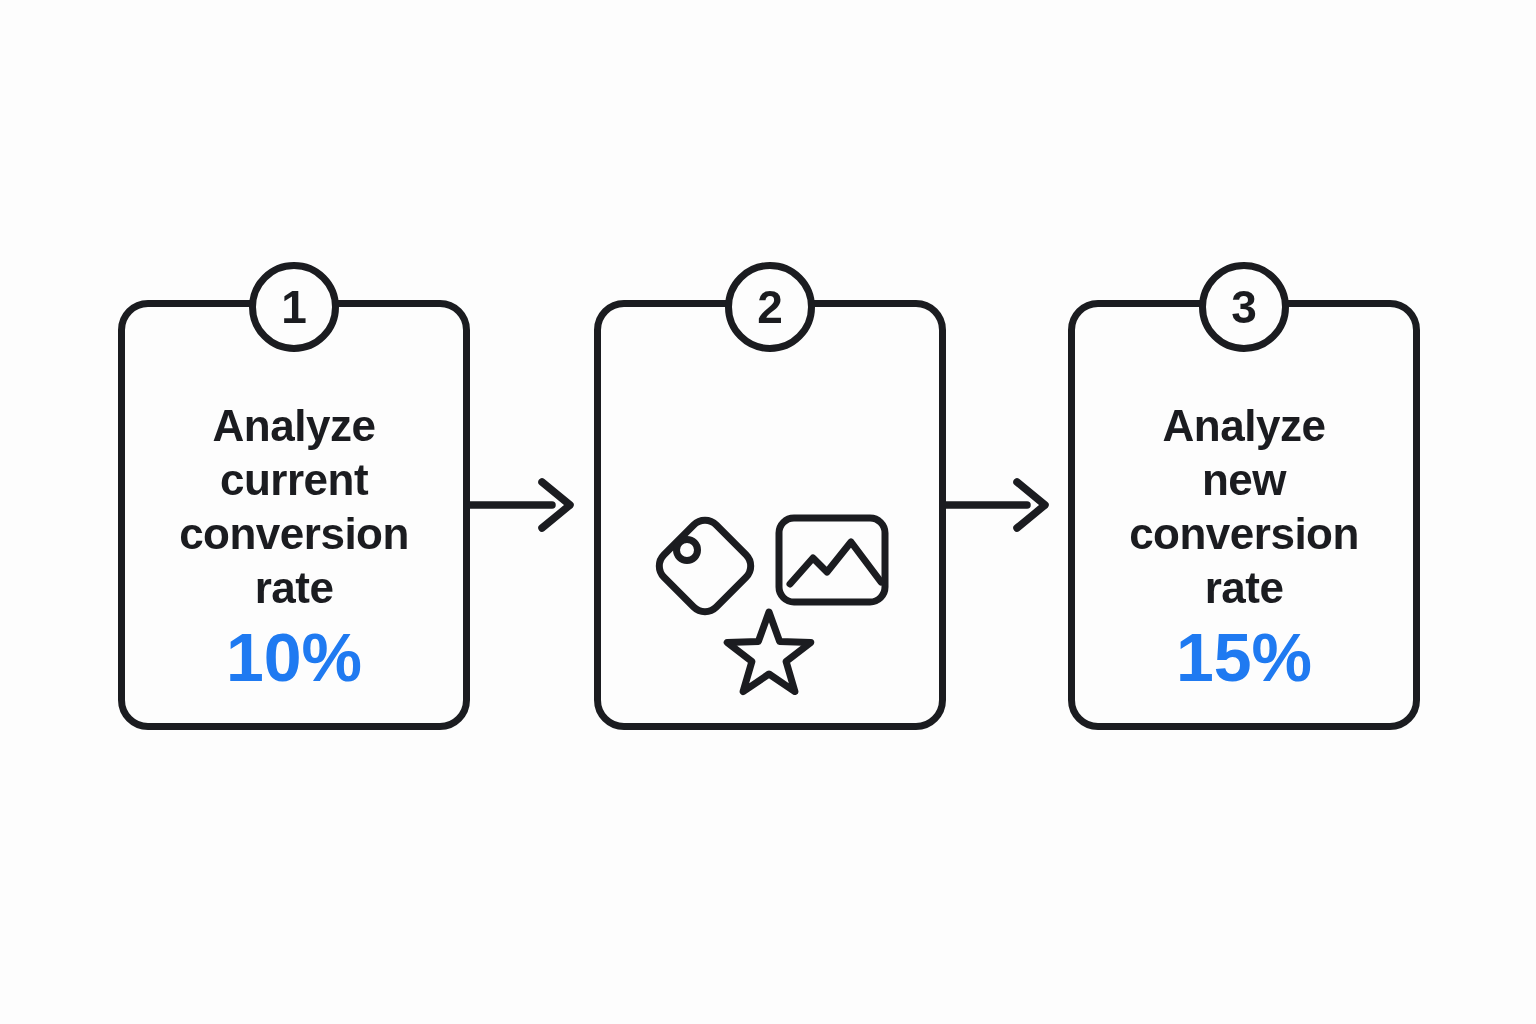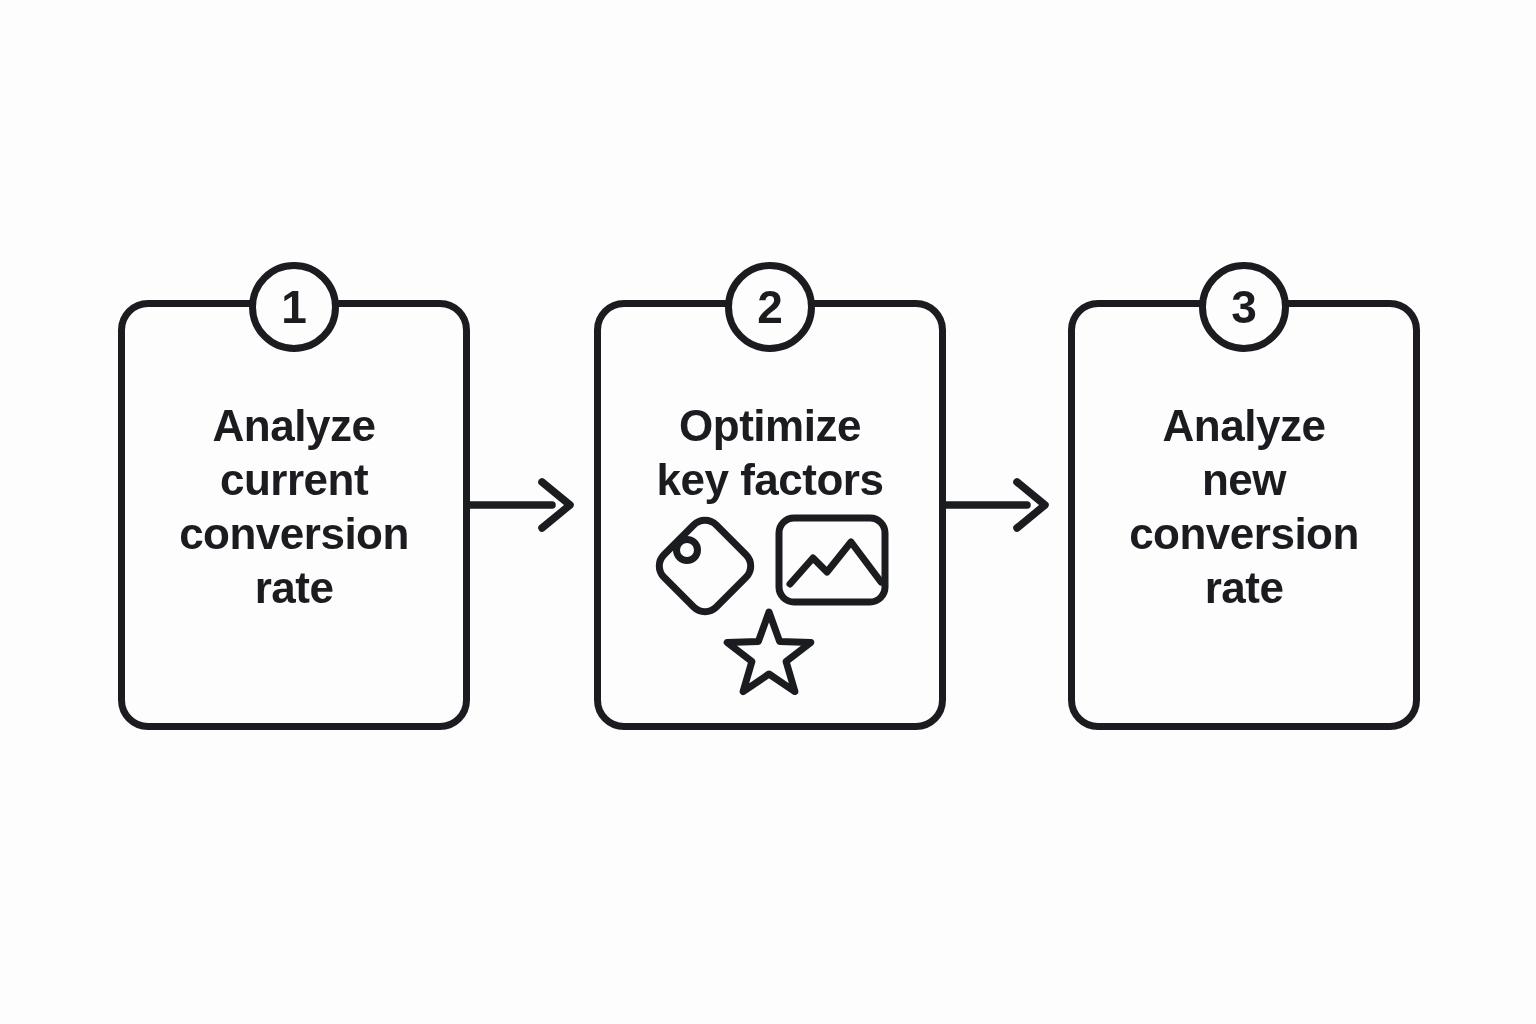--- a/index.html
+++ b/index.html
@@ -97,33 +97,32 @@
 <div class="canvas" style="--bg: #fdfdfd; --stroke: #1b1c20; --blue: #1f7af1;">
 
   <div class="card step-1">
     <div class="badge">
       <span>1</span>
     </div>
     <div class="card-title">Analyze
 current
 conversion
 rate</div>
+    <div class="rate-value">10%</div>
   </div>
 
   <svg class="arrow arrow-1" width="106" height="74" viewBox="0 0 106 74">
     <line class="o arrow-stroke" x1="2" y1="37" x2="84" y2="37"></line>
     <polyline class="o arrow-stroke" points="74,14 102,37 74,60"></polyline>
   </svg>
 
   <div class="card step-2">
     <div class="badge">
       <span>2</span>
     </div>
-    <div class="card-title">Optimize
-key factors</div>
     <svg class="icons-svg" width="338" height="200" viewBox="0 0 338 200">
       <g>
         <rect class="o" x="-37" y="-37" width="74" height="74" rx="16" transform="translate(104,54) rotate(45)"></rect>
         <circle class="o" cx="86" cy="38" r="10.5"></circle>
       </g>
       <g>
         <rect class="o" x="178" y="6" width="106" height="84" rx="15"></rect>
         <polyline class="o" points="189,72 212,46 226,60 250,30 280,70"></polyline>
       </g>
       <g>
@@ -138,15 +137,16 @@
   </svg>
 
   <div class="card step-3">
     <div class="badge">
       <span>3</span>
     </div>
     <div class="card-title">Analyze
 new
 conversion
 rate</div>
+    <div class="rate-value">15%</div>
   </div>
 
 </div>
 
 </body></html>

